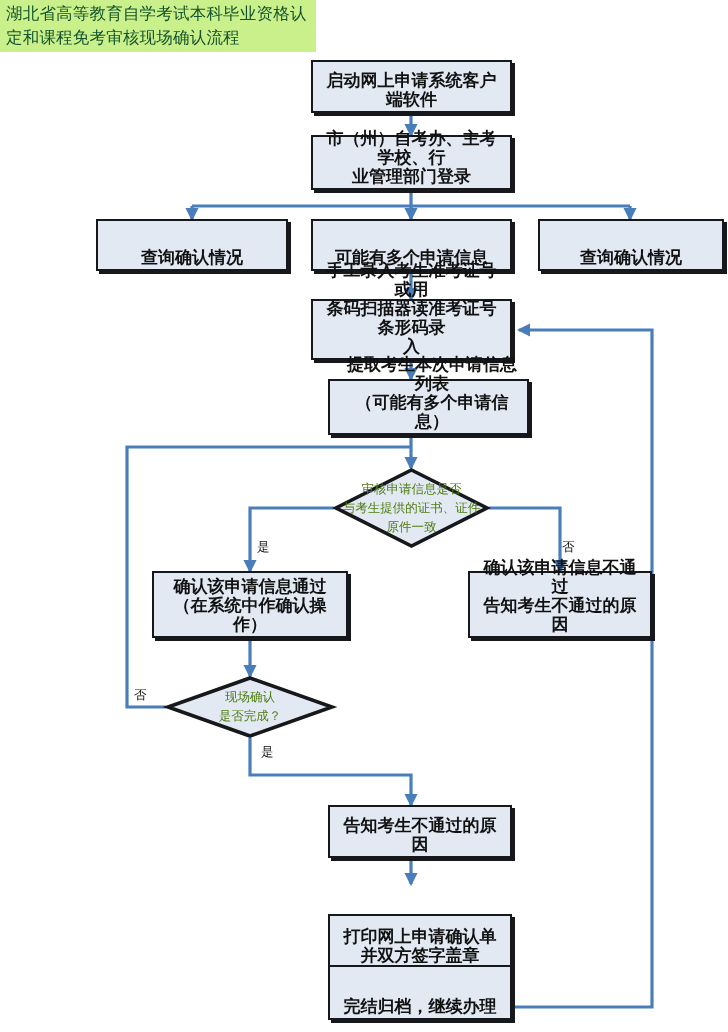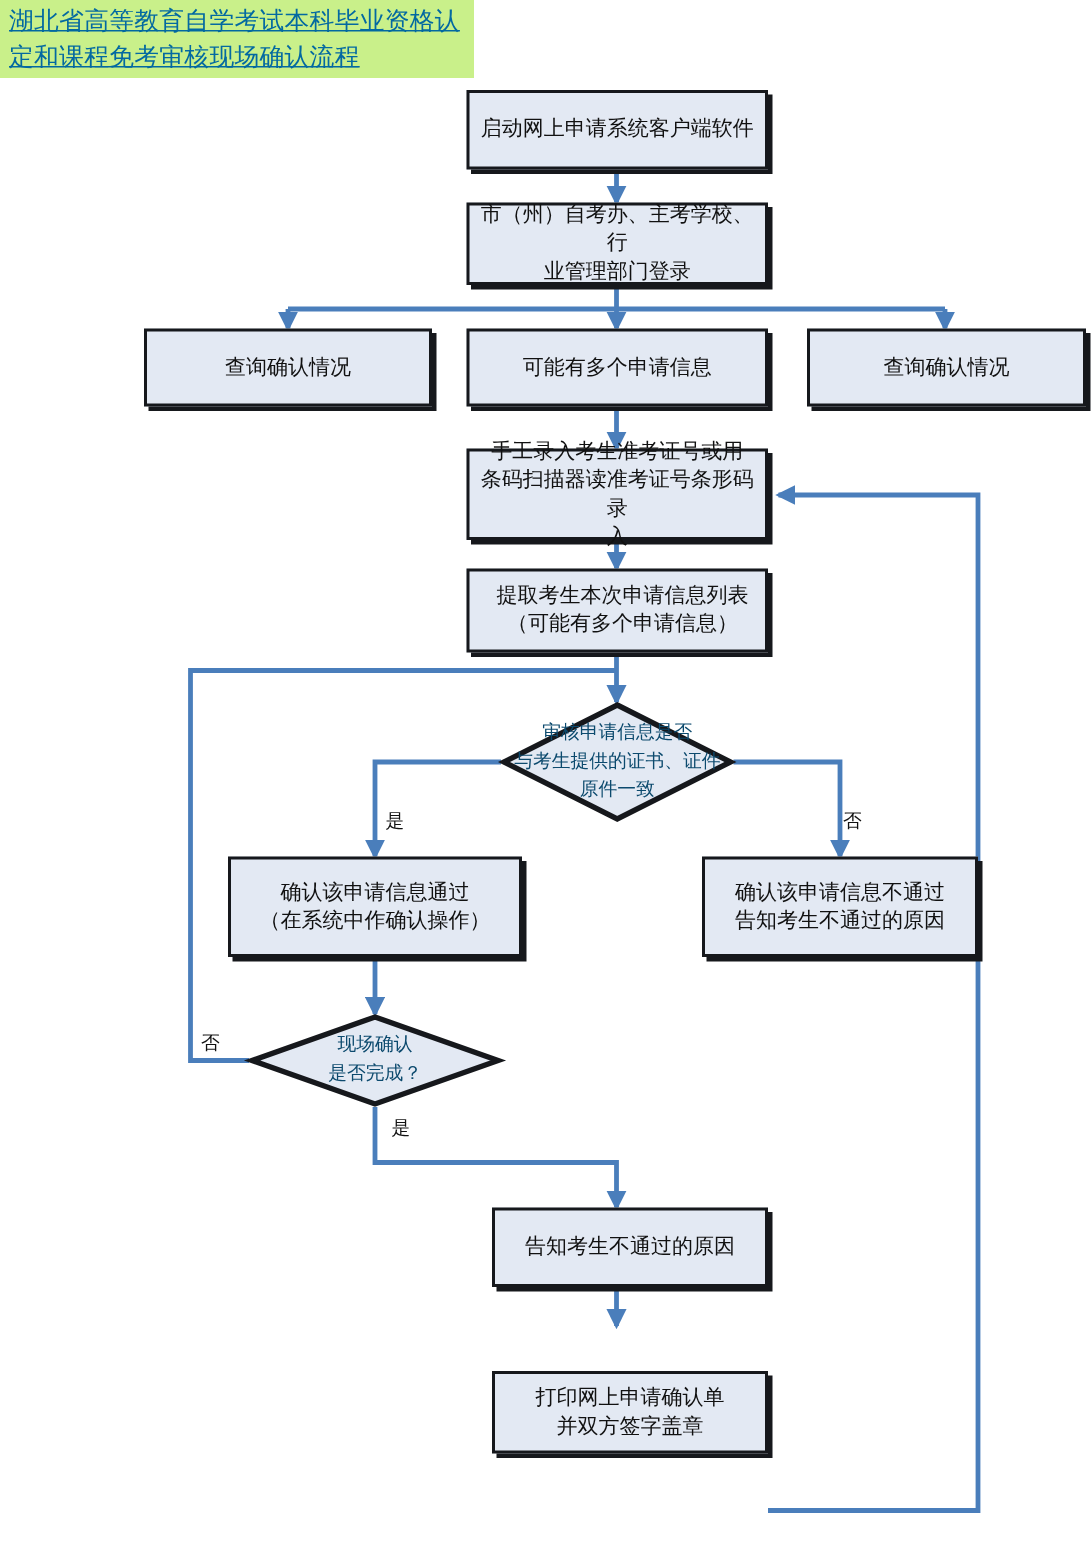--- a/index.html
+++ b/index.html
@@ -28,43 +28,43 @@
     height: 52px;
     background: #c9f08a;
     box-sizing: border-box;
     padding: 2px 4px 2px 6px;
     display: flex;
     align-items: center;
   }
   .title-banner .title-text {
     font-size: 16.5px;
     line-height: 24px;
-    color: #0369a1;
+    color: #14532d;
     font-weight: 400;
     letter-spacing: 0.2px;
     font-family: "DejaVu Serif", "Liberation Serif", serif;
-    text-decoration: underline;
   }
 
   
   .node {
     position: absolute;
     box-sizing: border-box;
     background: #e3e9f3;
     border: 2.5px solid #16181c;
     box-shadow: 3px 3px 0 0 #16181c;
     display: flex;
-    align-items: center;
+    align-items: flex-end;
     justify-content: center;
     text-align: center;
     color: #111111;
-    font-size: 14px;
+    font-size: 17px;
     line-height: 19px;
     padding: 2px 6px;
     font-family: "DejaVu Serif", "Liberation Serif", serif;
+    font-weight: bold;
   }
   .node .node-text { display: block; width: 100%; }
 
   
   .diamond-wrap {
     position: absolute;
   }
   .diamond-wrap svg {
     position: absolute;
     left: 0;
@@ -74,24 +74,24 @@
   .diamond-label {
     position: absolute;
     left: 0;
     top: 0;
     width: 100%;
     height: 100%;
     display: flex;
     align-items: center;
     justify-content: center;
     text-align: center;
-    color: #0c4a6e;
+    color: #4d7c0f;
     font-size: 12.5px;
     line-height: 19px;
-    font-family: Liberation Mono, monospace;
+    font-family: Liberation Sans, sans-serif;
     pointer-events: none;
   }
 
   
   #connectors {
     position: absolute;
     left: 0;
     top: 0;
     width: 728px;
     height: 1032px;
@@ -173,21 +173,21 @@
   </div>
 
   <div class="node" style="left:538px; top:219px; width:186px; height:52px;">
     <span class="node-text">查询确认情况</span>
   </div>
 
   <div class="node" style="left:311px; top:299px; width:201px; height:61px;">
     <span class="node-text">手工录入考生准考证号或用<br>条码扫描器读准考证号条形码录<br>入</span>
   </div>
 
-  <div class="node" style="left:311px; top:379px; width:201px; height:56px;padding-left:13px;">
+  <div class="node" style="left:328px; top:379px; width:201px; height:56px;padding-left:13px;">
     <span class="node-text">提取考生本次申请信息列表<br>（可能有多个申请信息）</span>
   </div>
 
   <div class="diamond-wrap" style="left:334px; top:468px; width:155px; height:80px;">
     <svg width="155" height="80" viewBox="0 0 155 80" xmlns="http://www.w3.org/2000/svg">
       <polygon points="77.5,2 153,40 77.5,78 2,40" fill="#e3e9f3" stroke="#16181c" stroke-width="3.6"></polygon>
     </svg>
     <div class="diamond-label">审核申请信息是否<br>与考生提供的证书、证件<br>原件一致</div>
   </div>
 
@@ -207,19 +207,22 @@
   </div>
 
   <div class="node" style="left:328px; top:805px; width:184px; height:53px;">
     <span class="node-text">告知考生不通过的原因</span>
   </div>
 
   <div class="node" style="left:328px; top:914px; width:184px; height:55px;">
     <span class="node-text">打印网上申请确认单<br>并双方签字盖章</span>
   </div>
 
+  <div class="node" style="left:328px; top:965px; width:184px; height:55px;">
+    <span class="node-text">完结归档，继续办理</span>
+  </div>
 
   <div class="edge-label" style="left:257px; top:540px;">是</div>
   <div class="edge-label" style="left:562px; top:540px;">否</div>
   <div class="edge-label" style="left:134px; top:688px;">否</div>
   <div class="edge-label" style="left:261px; top:745px;">是</div>
 
 </div>
 
 </body></html>

